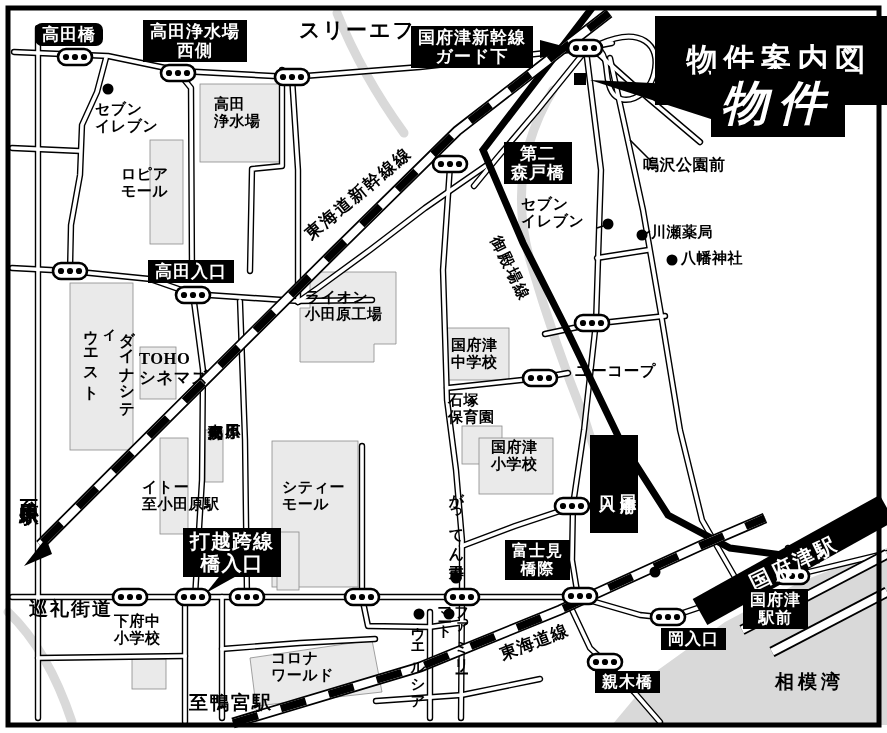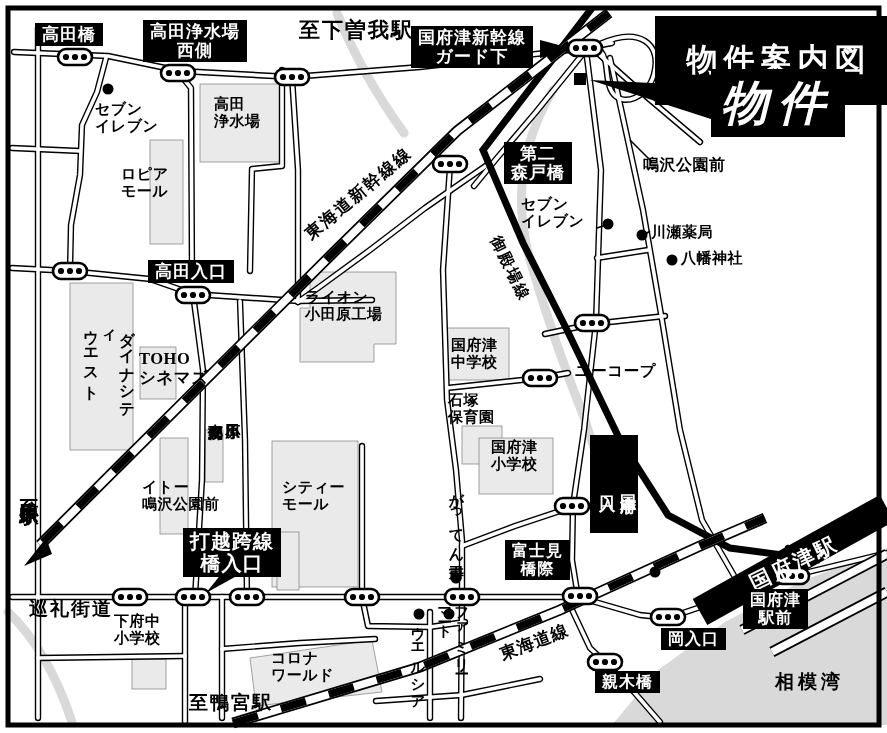--- a/index.html
+++ b/index.html
@@ -207,24 +207,24 @@
     <circle cx="456" cy="578" r="5.5"></circle>
     <circle cx="419" cy="614" r="5.5"></circle>
     <circle cx="449" cy="614" r="5.5"></circle>
     <circle cx="655" cy="572" r="5.5"></circle>
   </g>
 </svg>
 
 <div class="lb box" id="lbl-title">物件案内図</div>
 <div class="lb box" id="lbl-bukken">物件</div>
 
-<div class="lb box" style="left:35px;top:23px;">高田橋</div>
+<div class="lb box" style="left:35px;top:23px;border-radius:7px;">高田橋</div>
 <div class="lb box" style="left:143px;top:20px;">高田浄水場
 西側</div>
-<div class="lb big" style="left:299px;top:18px;font-size:21px;">至下曽我駅</div>
+<div class="lb big" style="left:299px;top:18px;font-size:21px;">スリーエフ</div>
 <div class="lb box" style="left:411px;top:26px;">国府津新幹線
 ガード下</div>
 <div class="lb box" style="left:472px;top:142px;margin-left:32px;">第二
 森戸橋</div>
 <div class="lb" style="left:643px;top:156px;font-size:16px;">鳴沢公園前</div>
 
 <div class="lb" style="left:95px;top:101px;">セブン
 イレブン</div>
 <div class="lb" style="left:521px;top:196px;">セブン
 イレブン</div>
@@ -250,21 +250,21 @@
 <div class="lb" style="left:451px;top:337px;">国府津
 中学校</div>
 <div class="lb" style="left:575px;top:362px;font-size:15.5px;">ユーコープ</div>
 <div class="lb" style="left:448px;top:392px;">石塚
 保育園</div>
 <div class="lb" style="left:491px;top:439px;">国府津
 小学校</div>
 <div class="lb vert" style="left:206px;top:412px;height:100px;">小田原
 東郵便局</div>
 <div class="lb" style="left:142px;top:479px;">イトー
-鳴沢公園前</div>
+至小田原駅</div>
 <div class="lb" style="left:282px;top:479px;">シティー
 モール</div>
 <div class="lb vert" style="left:447px;top:483px;height:95px;">がってん寿司</div>
 
 <div class="lb vert big" style="left:18px;top:484px;height:115px;">至小田原駅</div>
 <div class="lb box" style="left:183px;top:528px;font-size:20px;">打越跨線
 橋入口</div>
 <div class="lb big" style="left:29px;top:598px;">巡礼街道</div>
 <div class="lb" style="left:114px;top:613px;">下府中
 小学校</div>

